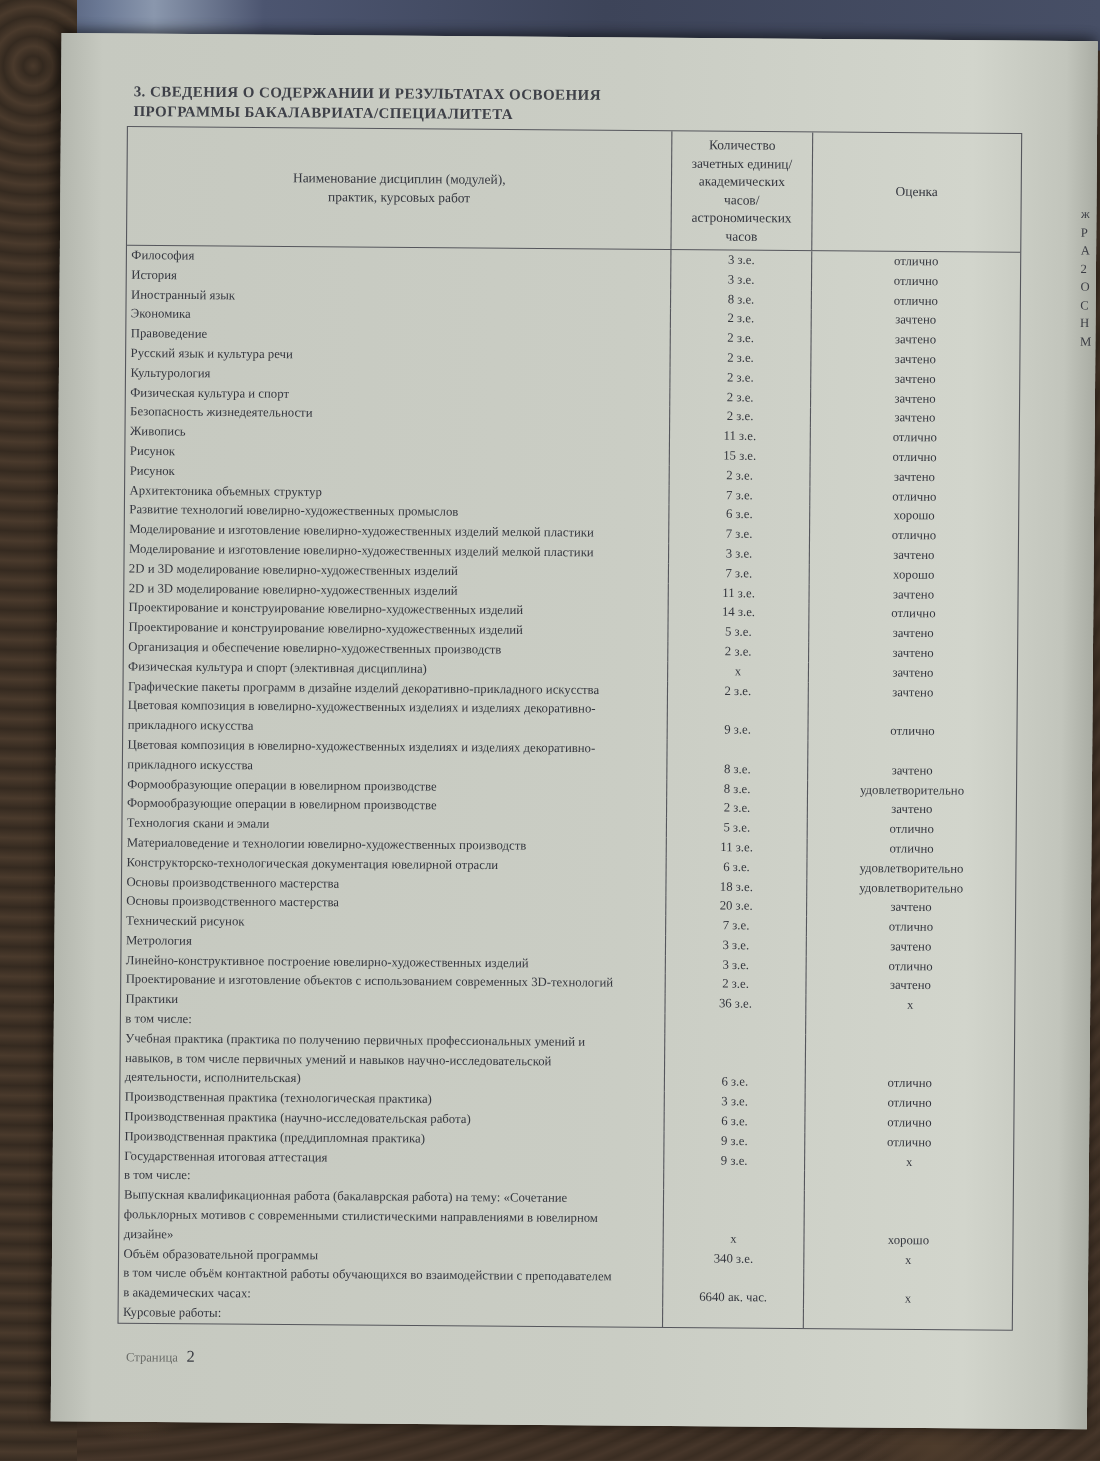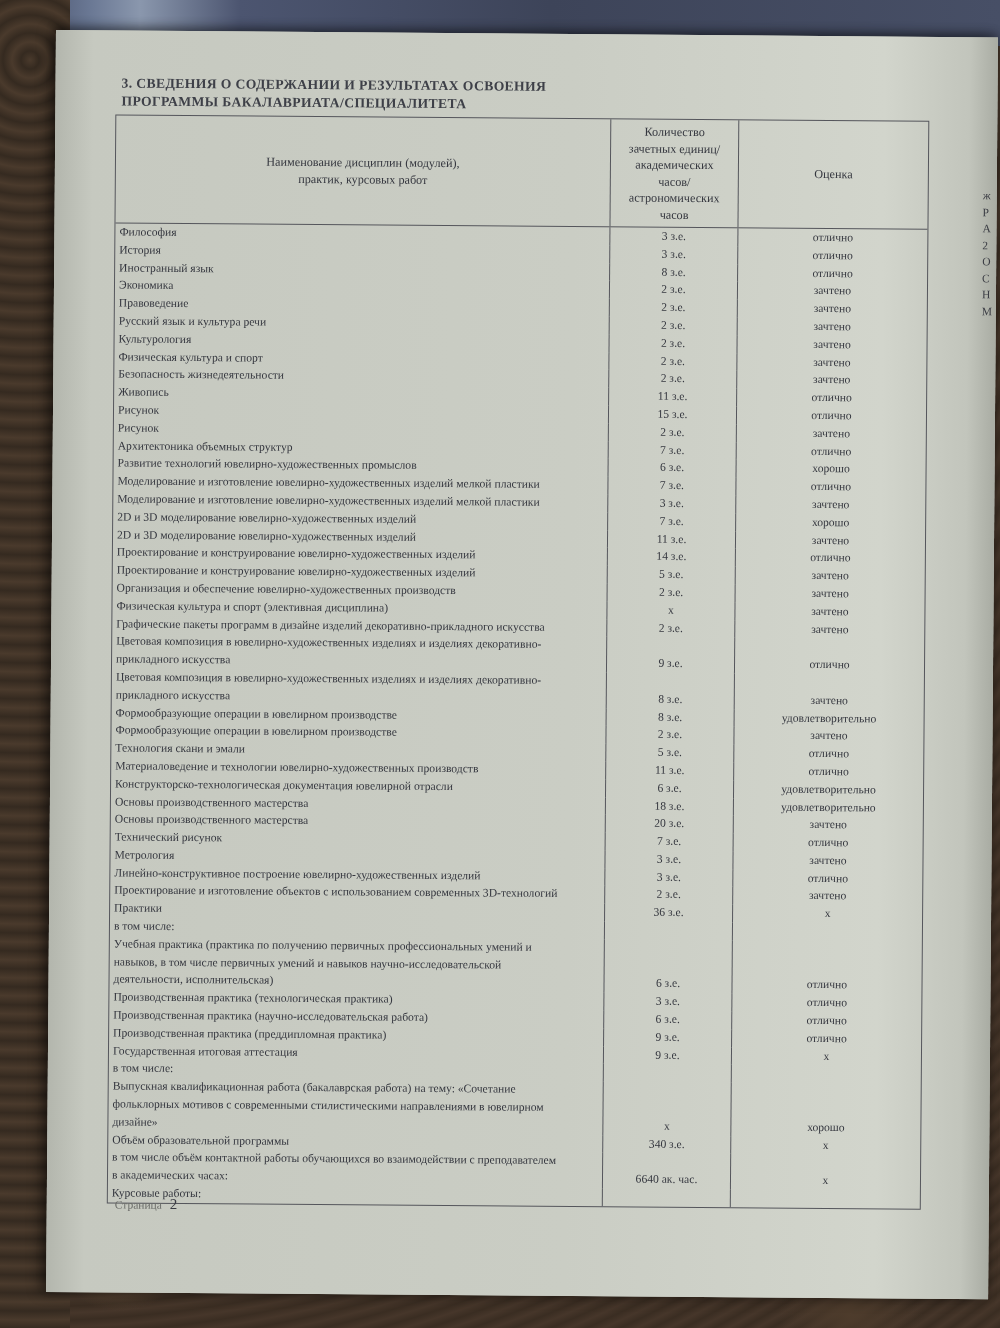--- a/index.html
+++ b/index.html
@@ -43,21 +43,21 @@
   .t-head .cell{ display:flex; align-items:center; justify-content:center; text-align:center;
     font-size:12.2px; line-height:16.5px; white-space:pre-line; }
   .cell-name   { flex:0 0 494px; }
   .cell-credits{ flex:0 0 128px; border-left:1px solid #55565c; }
   .cell-grade  { flex:1 1 auto;  border-left:1px solid #55565c; }
   .t-body .t-row{ display:flex; align-items:flex-end; }
   .t-body .cell{ line-height:17.8px; }
   .t-body .cell-name{ padding-left:4px; white-space:pre-line; }
   .t-body .cell-credits, .t-body .cell-grade{ text-align:center; align-self:stretch;
     display:flex; align-items:flex-end; justify-content:center; }
-  .page-number{ position:absolute; left:68px; top:1165px; font-size:11.5px; color:#6a6c68; }
+  .page-number{ position:absolute; left:68px; top:1195px; font-size:11.5px; color:#6a6c68; }
   .page-number b{ font-size:15px; color:#3a3c43; margin-left:8px; font-weight:normal; }
   
   .edge-strip{ position:absolute; right:0px; top:152px; width:14px; display:flex;
     flex-direction:column; gap:3.5px; font-size:11.5px; color:#3a3c43; overflow:hidden; }
   .edge-strip span{ display:block; height:13px; }
 </style>
 </head>
 <body>
 
 <div class="backdrop-top"></div>

